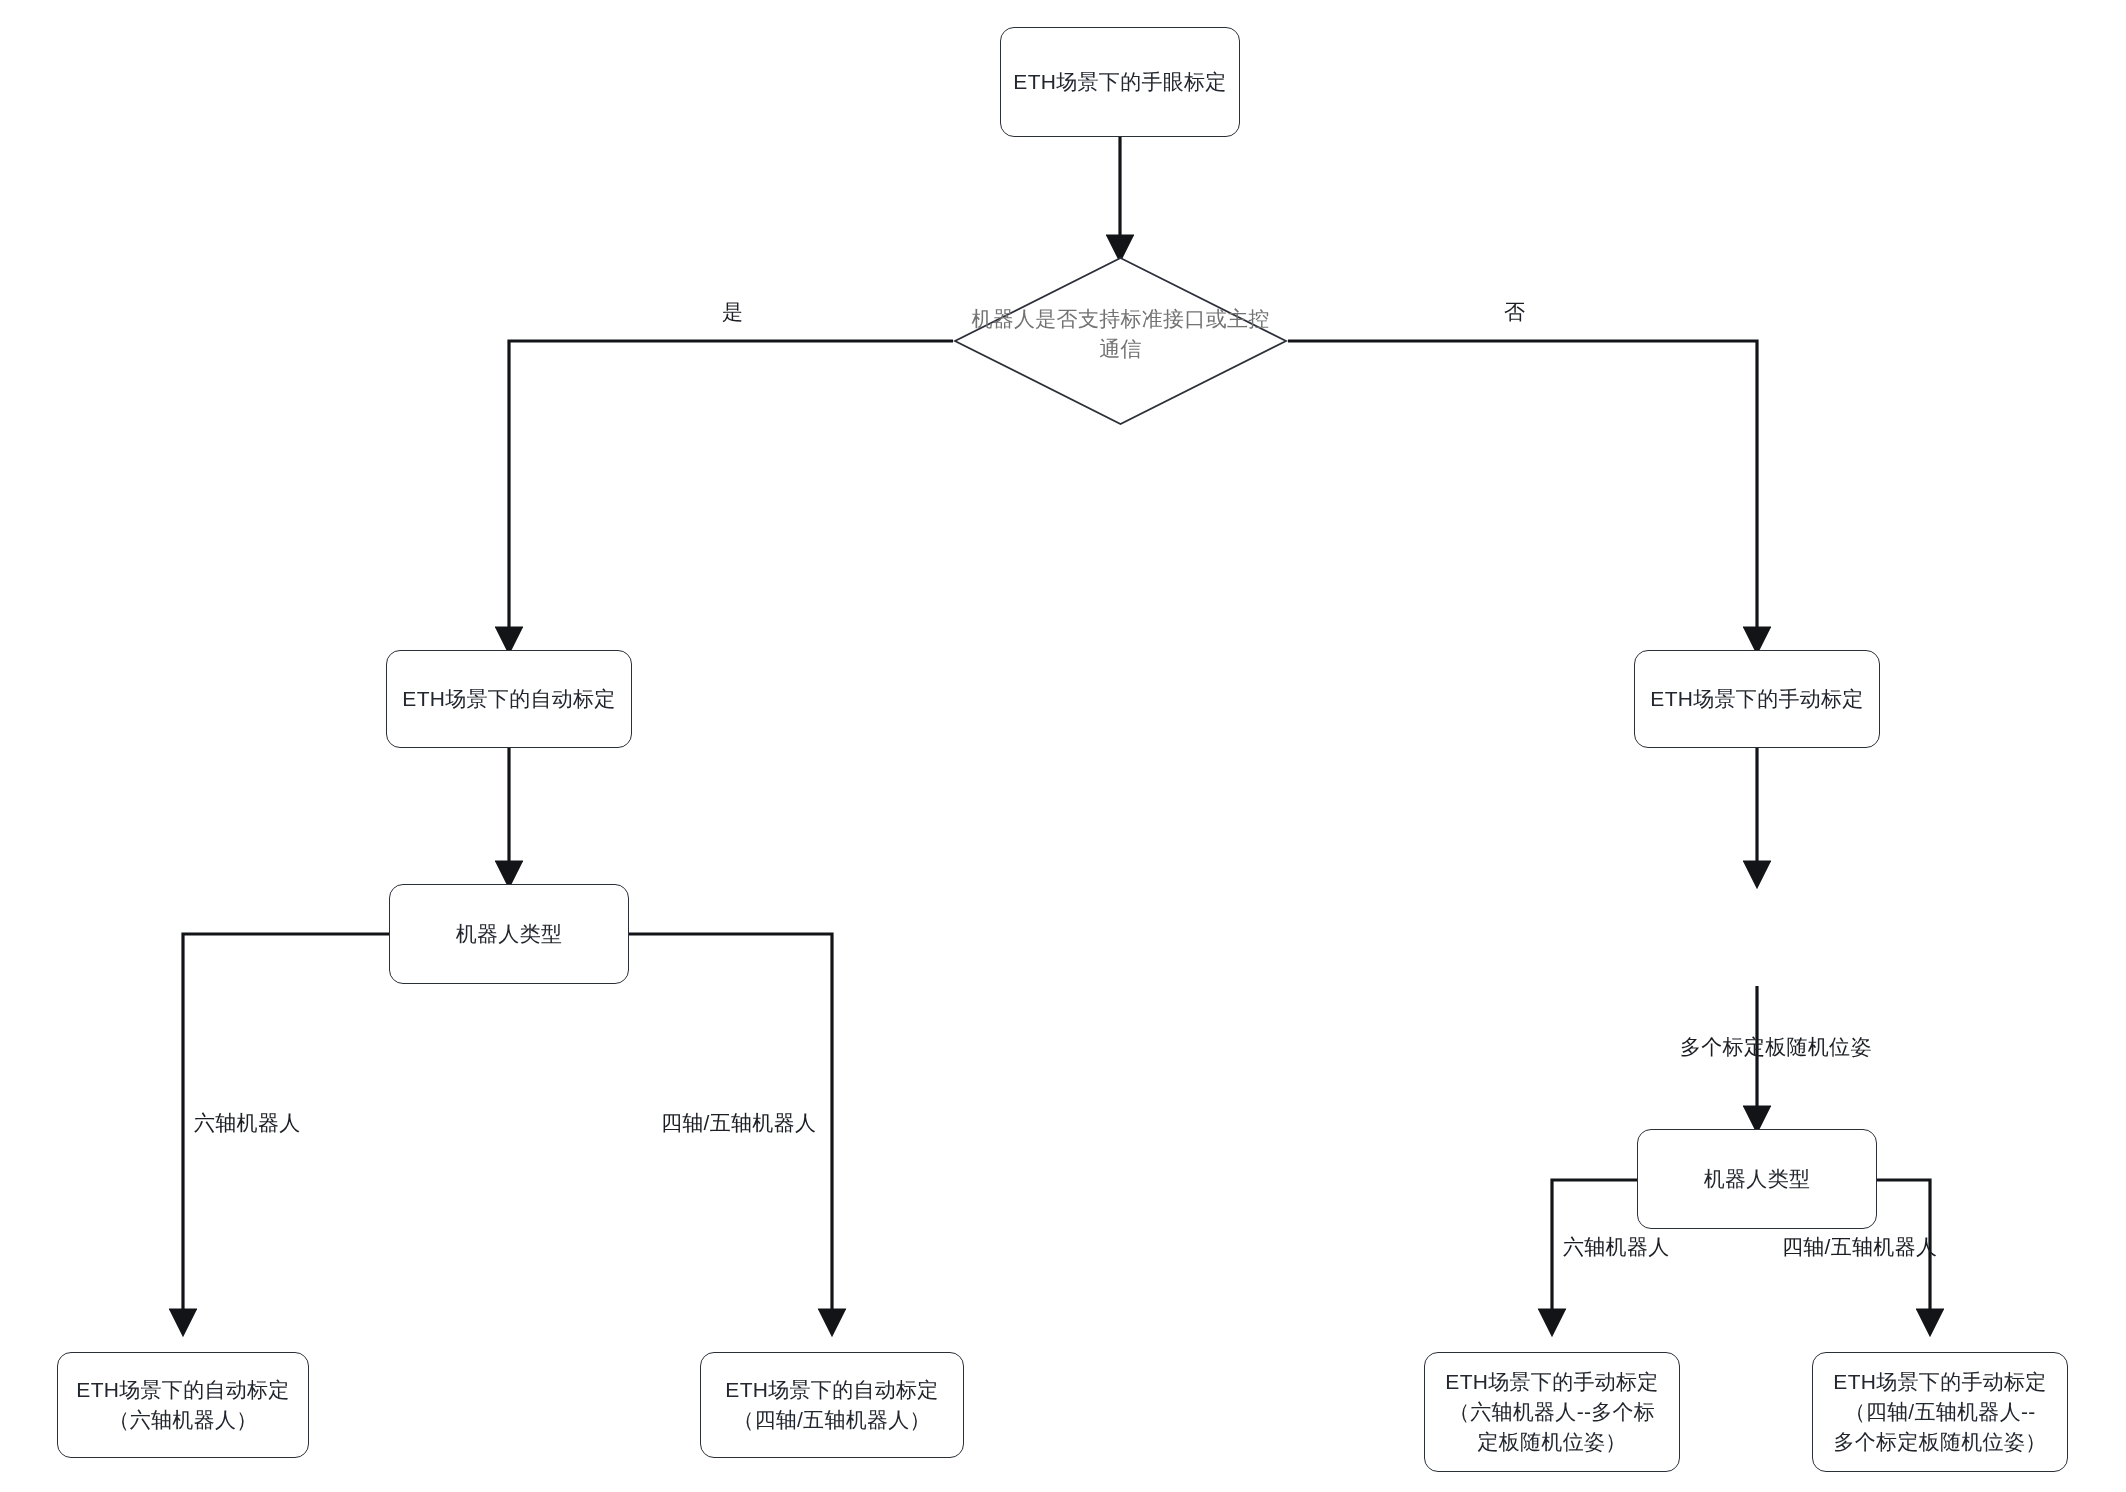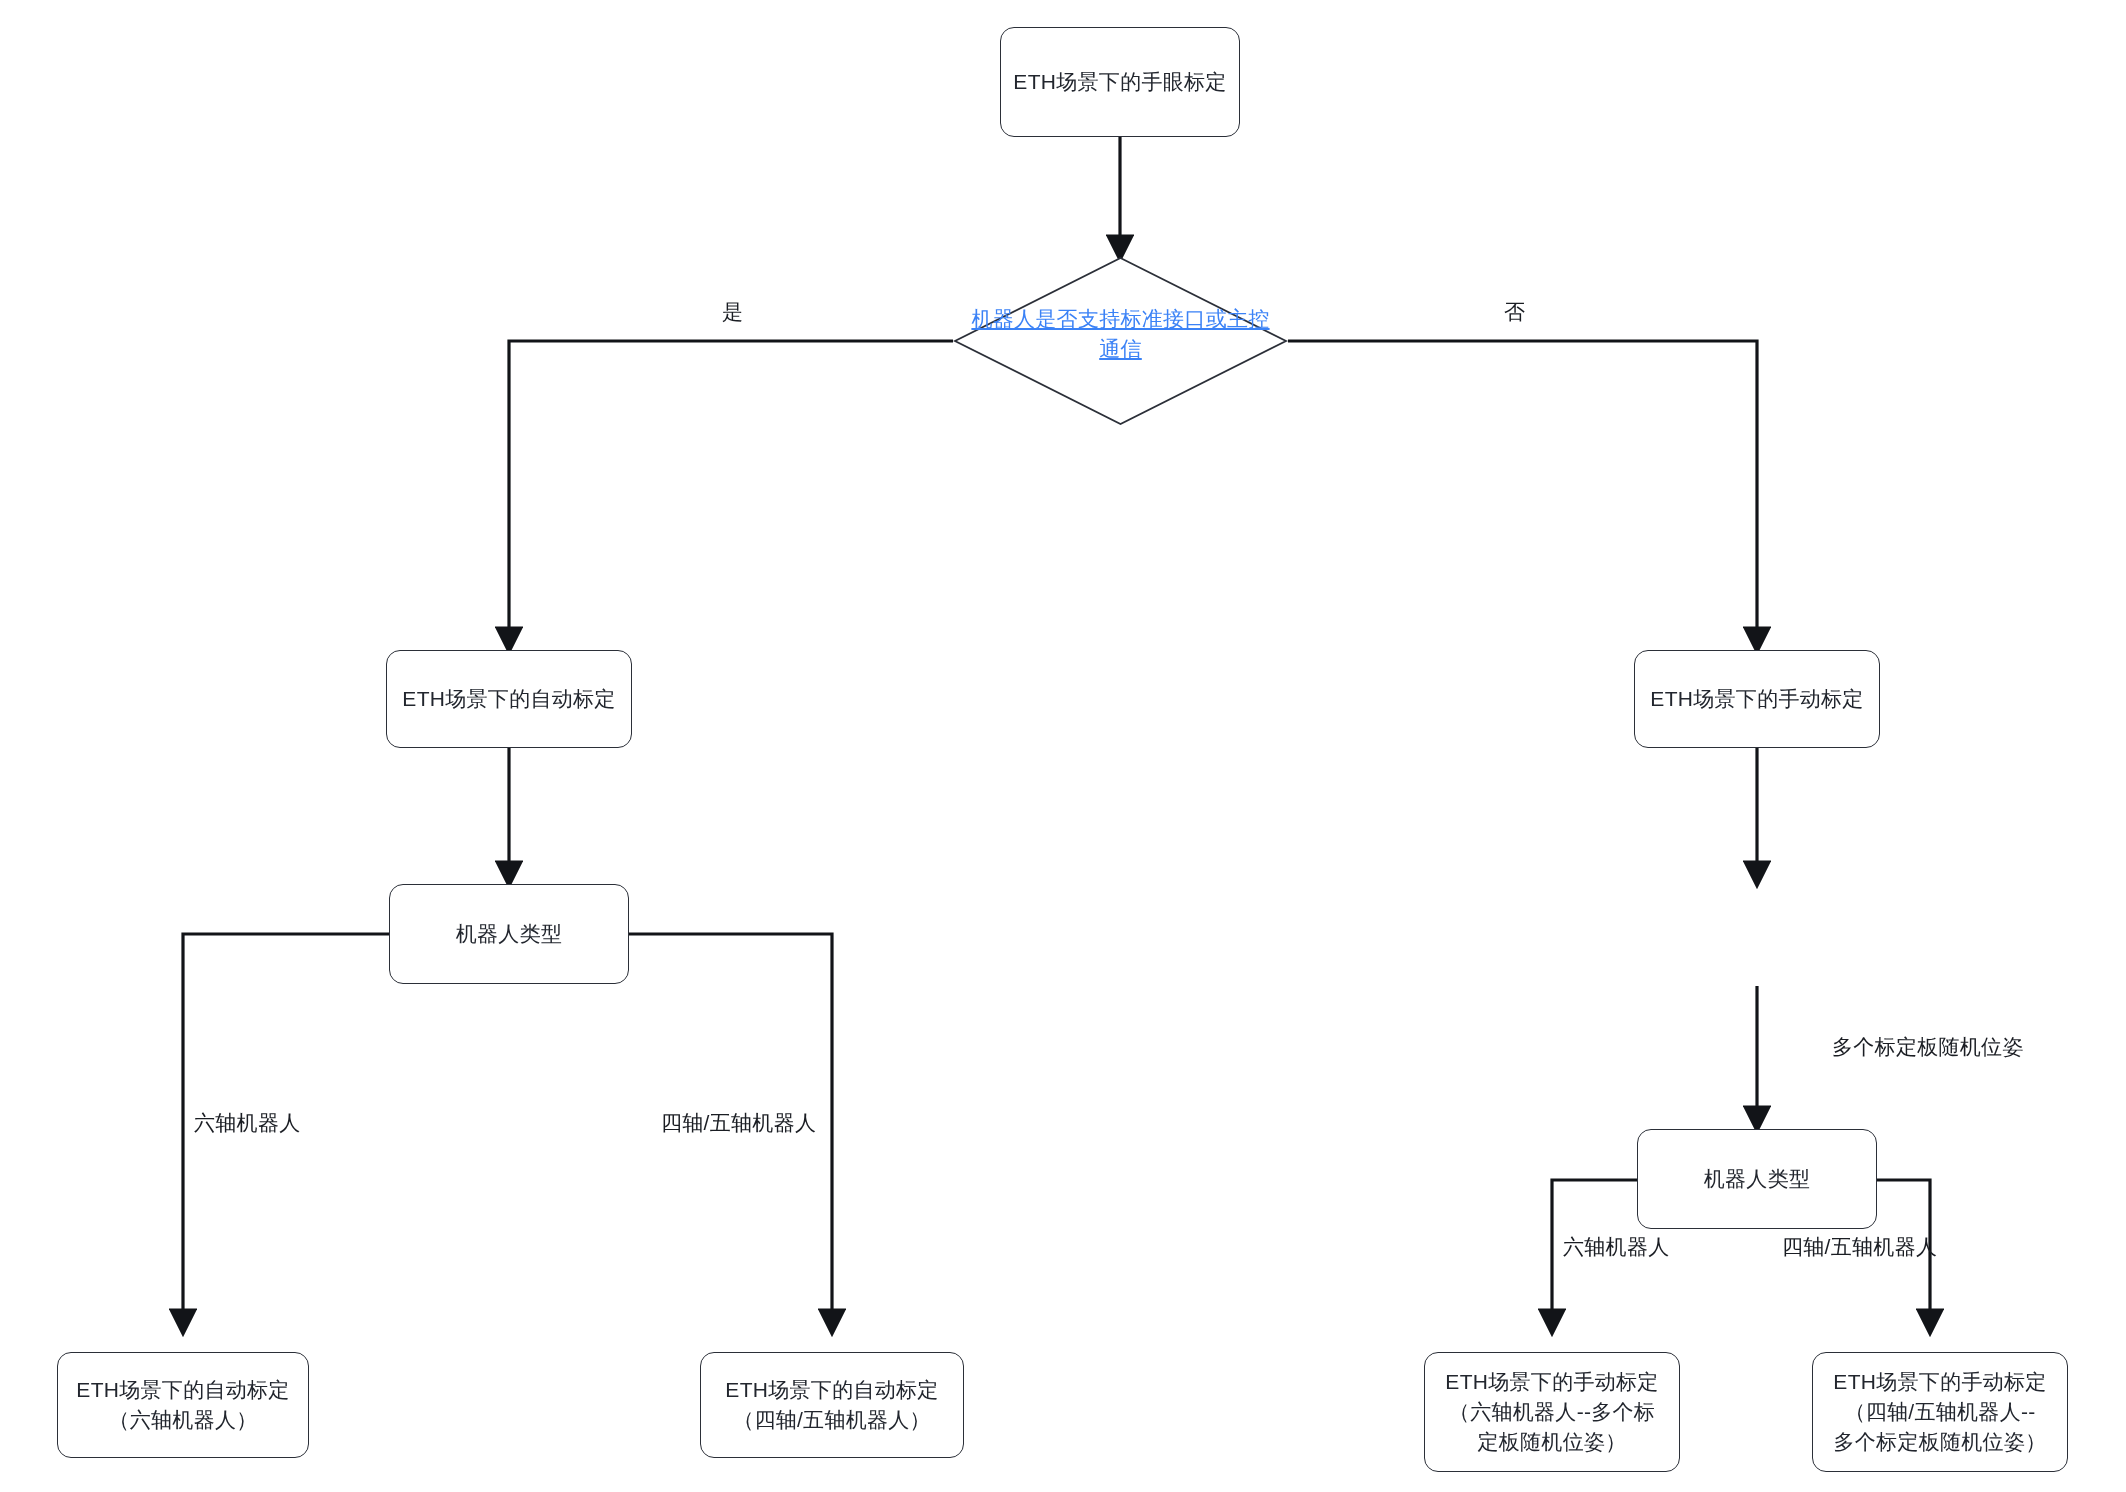--- a/index.html
+++ b/index.html
@@ -48,27 +48,26 @@
   .decision {
     position: absolute;
     display: flex;
     align-items: center;
     justify-content: center;
     text-align: center;
   }
   .decision .dtext {
     position: relative;
     z-index: 2;
-    color: #3b82f6;
+    color: #737373;
     font-size: 21px;
     line-height: 1.42;
     letter-spacing: 0.3px;
     white-space: pre-line;
     padding-bottom: 14px;
-    text-decoration: underline;
   }
   .decision svg {
     position: absolute;
     left: 0;
     top: 0;
     z-index: 1;
   }
   .edge-label {
     position: absolute;
     color: #1a1d23;
@@ -165,19 +164,19 @@
   </div>
 
   <div class="edge-label" style="left:722px; top:298px;">是</div>
 
   <div class="edge-label" style="left:1504px; top:298px;">否</div>
 
   <div class="edge-label" style="left:194px; top:1109px;">六轴机器人</div>
 
   <div class="edge-label" style="left:661px; top:1109px;">四轴/五轴机器人</div>
 
-  <div class="edge-label" style="left:1832px; top:1033px;">多个标定板随机位姿</div>
+  <div class="edge-label" style="left:1680px; top:1033px;">多个标定板随机位姿</div>
 
   <div class="edge-label" style="left:1563px; top:1233px;">六轴机器人</div>
 
   <div class="edge-label" style="left:1782px; top:1233px;">四轴/五轴机器人</div>
 
 </div>
 
 </body></html>

